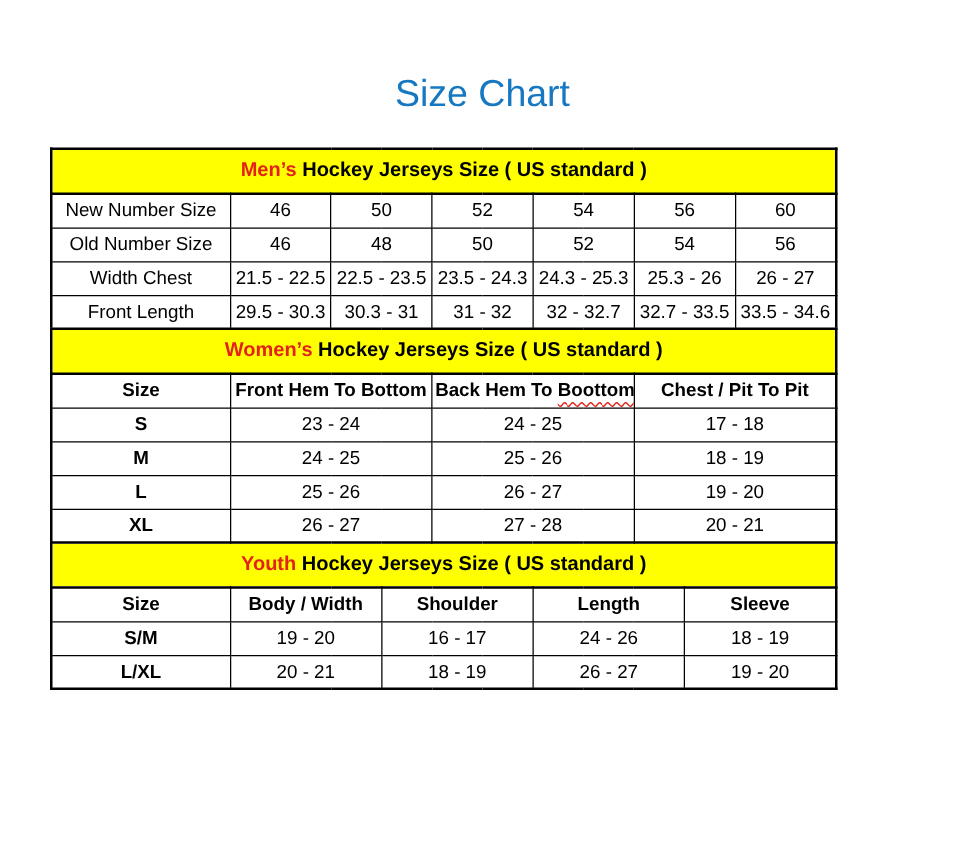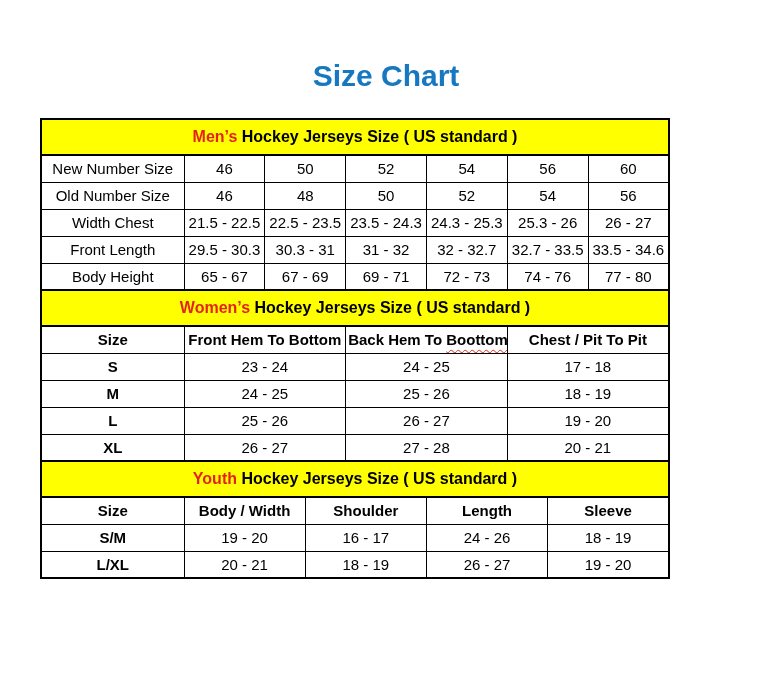--- a/index.html
+++ b/index.html
@@ -15,21 +15,21 @@
     background: #FFFFFF;
     font-family: "Liberation Sans", sans-serif;
     color: #000;
     overflow: hidden;
   }
   .title {
     margin: 56px 4px 0 0;
     text-align: center;
     font-size: 30px;
     line-height: 40px;
-    font-weight: bold;
+    font-weight: normal;
     color: var(--title-blue);
     letter-spacing: 0px;
   }
   table.size-table {
     border-collapse: collapse;
     table-layout: fixed;
     width: 630px;
     margin: 22px 0 0 40px;
     border: 2px solid var(--border);
   }
@@ -118,29 +118,20 @@
         </tr>
         <tr class="data-row" data-section="mens">
           <th class="row-label">Front Length</th>
           <td class="cell-value" colspan="2">29.5 - 30.3</td>
           <td class="cell-value" colspan="2">30.3 - 31</td>
           <td class="cell-value" colspan="2">31 - 32</td>
           <td class="cell-value" colspan="2">32 - 32.7</td>
           <td class="cell-value" colspan="2">32.7 - 33.5</td>
           <td class="cell-value" colspan="2">33.5 - 34.6</td>
         </tr>
-        <tr class="data-row" data-section="mens">
-          <th class="row-label">Body Height</th>
-          <td class="cell-value" colspan="2">65 - 67</td>
-          <td class="cell-value" colspan="2">67 - 69</td>
-          <td class="cell-value" colspan="2">69 - 71</td>
-          <td class="cell-value" colspan="2">72 - 73</td>
-          <td class="cell-value" colspan="2">74 - 76</td>
-          <td class="cell-value" colspan="2">77 - 80</td>
-        </tr>
         <tr class="section-row" data-section="womens">
           <td class="section-header" colspan="13"><span class="highlight-red">Women’s</span><span> Hockey Jerseys Size ( US standard )</span></td>
         </tr>
         <tr class="header-row" data-section="womens">
           <th class="column-header" colspan="1">Size</th>
           <th class="column-header" colspan="4">Front Hem To Bottom</th>
           <th class="column-header" colspan="4">Back Hem To <span class="misspell">Boottom</span></th>
           <th class="column-header" colspan="4">Chest / Pit To Pit</th>
         </tr>
         <tr class="data-row" data-section="womens">

